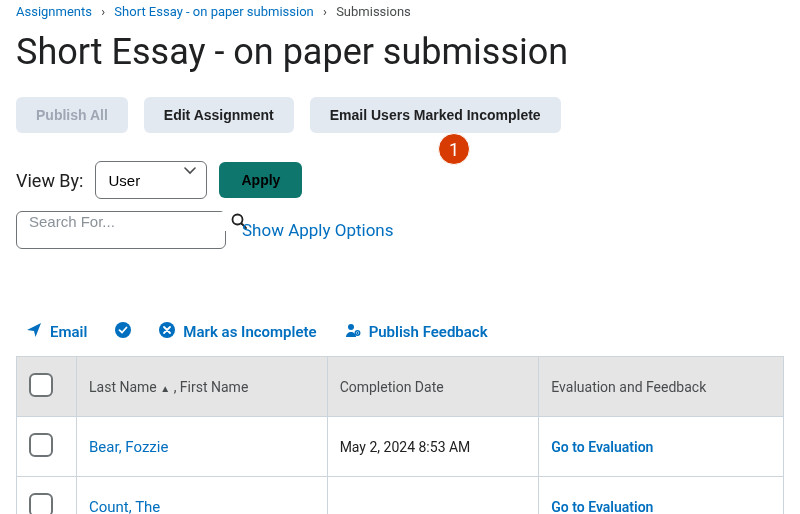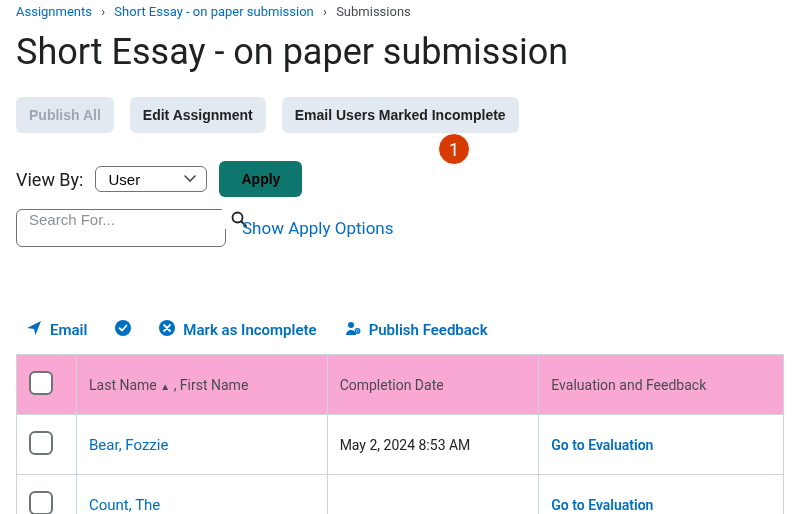--- a/index.html
+++ b/index.html
@@ -23,21 +23,21 @@
     font-size: 36px;
     font-weight: 400;
     margin: 8px 0 24px 0;
     color: #202122;
   }
   .button-row { display: flex; gap: 16px; margin-bottom: 28px; position: relative; }
   .btn {
     background: #e3e9f1;
     border: none;
     border-radius: 6px;
-    padding: 10px 13px;
+    padding: 10px 20px;
     font-size: 14px;
     font-weight: 600;
     cursor: pointer;
     color: #202122;
   }
   .btn.disabled { color: #9ea7b3; cursor: default; }
   .annotation-badge {
     position: absolute;
     width: 32px; height: 32px;
     background: #d83b01;
@@ -48,22 +48,22 @@
     font-size: 18px;
     top: 36px;
     left: 422px;
     border: 1px solid #fff;
   }
   .filter-row { display: flex; align-items: center; gap: 12px; margin-bottom: 12px; }
   .filter-row label { font-size: 18px; font-weight: 400; }
   .select-wrap {
     position: relative;
     border: 1px solid #6e7376; border-radius: 6px;
-    width: 112px; height: 26px;
-    display: flex; align-items: center;
+    width: 112px; height: 38px;
+    display: flex; 
   }
   .select-wrap input {
     border: none; background: none; font-size: 15px;
     padding: 0 12px; width: 100%; outline: none;
   }
   .select-wrap .chev { position: absolute; right: 10px; pointer-events: none; }
   .apply-btn {
     background: #0f766e; border: none; border-radius: 6px;
     padding: 10px 22px; font-size: 14px; font-weight: 600; cursor: pointer;
   }
@@ -91,21 +91,21 @@
     border: 1px solid #cdd5dc;
   }
   table.submissions th, table.submissions td {
     border: 1px solid #cdd5dc;
     padding: 16px 12px;
     text-align: left;
     font-size: 14px;
     vertical-align: middle;
   }
   table.submissions thead th {
-    background: #f9a8d4;
+    background: #e5e5e5;
     font-weight: 400;
     color: #494c4e;
   }
   .checkbox-cell { width: 60px; text-align: center; }
   .chk {
     width: 24px; height: 24px;
     border: 2px solid #6e7376; border-radius: 6px;
     display: inline-block; cursor: pointer; background: #fff;
   }
   .name-link { color: #006fbf; text-decoration: none; font-size: 15px; }

